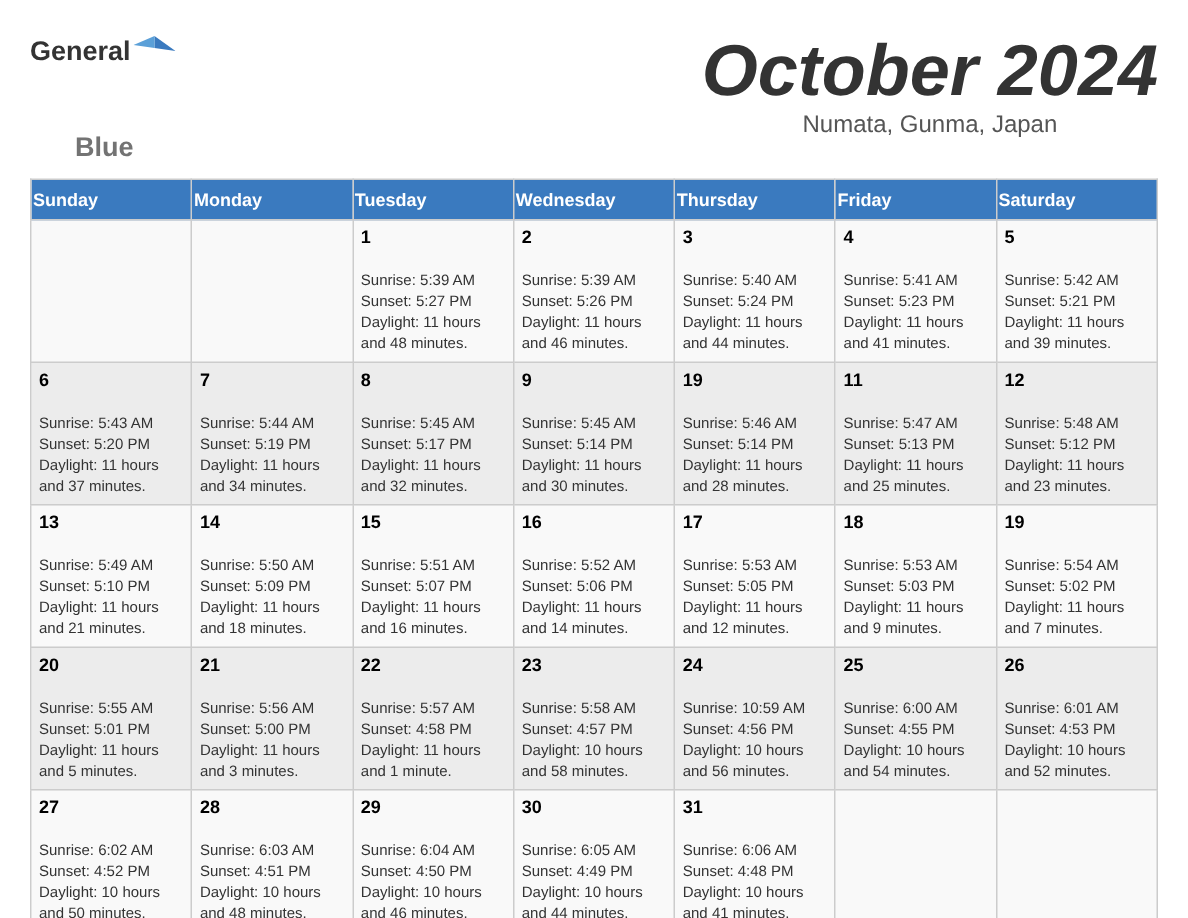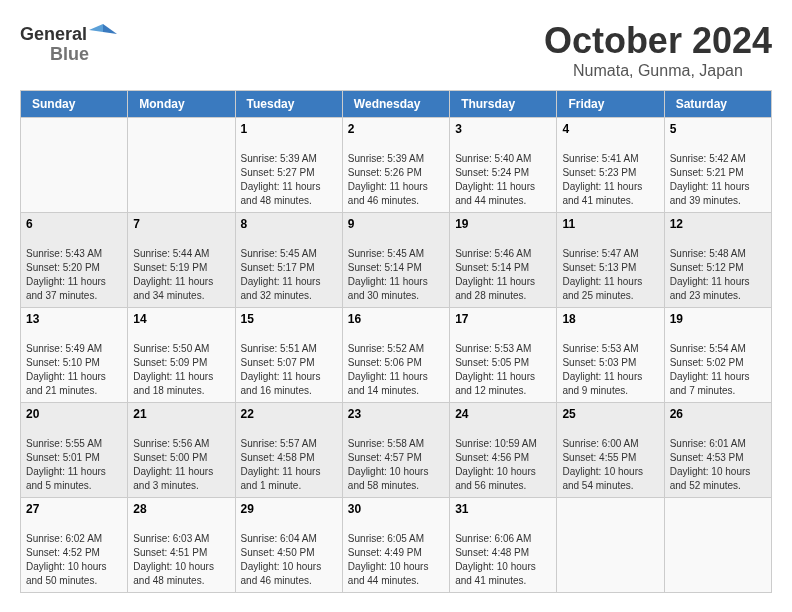--- a/index.html
+++ b/index.html
@@ -17,39 +17,40 @@
       margin-bottom: 10px;
     }
     .logo {
       display: flex;
       align-items: center;
     }
     .title-block {
       text-align: right;
     }
     .month-title {
-      font-size: 36px;
+      font-size: 48px;
       font-weight: bold;
       color: #333;
+      font-style: italic;
     }
     .location-title {
       font-size: 16px;
       color: #555;
       text-align: center;
     }
     .calendar {
       width: 100%;
       border-collapse: collapse;
       font-size: 11px;
     }
     .calendar thead tr th {
       background-color: #3a7abf;
       color: #fff;
       text-align: left;
-      padding: 6px 11px;
+      padding: 6px 1px;
       font-size: 12px;
       font-weight: bold;
       border: 1px solid #ccc;
     }
     .calendar tbody tr td {
       border: 1px solid #ccc;
       vertical-align: top;
       padding: 4px 5px;
       width: 107px;
       min-height: 80px;
@@ -76,21 +77,21 @@
     }
     .empty-cell {
       background: #f9f9f9;
     }
   </style>
 </head>
 <body>
 
 <div class="header">
   <div class="logo">
-    <div style="display:flex;flex-direction:column;align-items:center;">
+    <div style="display:flex;flex-direction:column;align-items:center;gap:44px;">
       <div style="display:flex;align-items:center;">
         <span style="font-size:18px;font-weight:bold;color:#333;">General</span>
         <svg width="28" height="28" viewBox="0 0 28 28" style="margin:0 2px;">
           <polygon points="14,4 28,14 14,12" fill="#3a7abf"></polygon>
           <polygon points="14,4 0,10 14,12" fill="#5ba0d8"></polygon>
         </svg>
       </div>
       <span style="font-size:18px;font-weight:bold;color:#737373;margin-top:-4px;">Blue</span>
     </div>
   </div>

